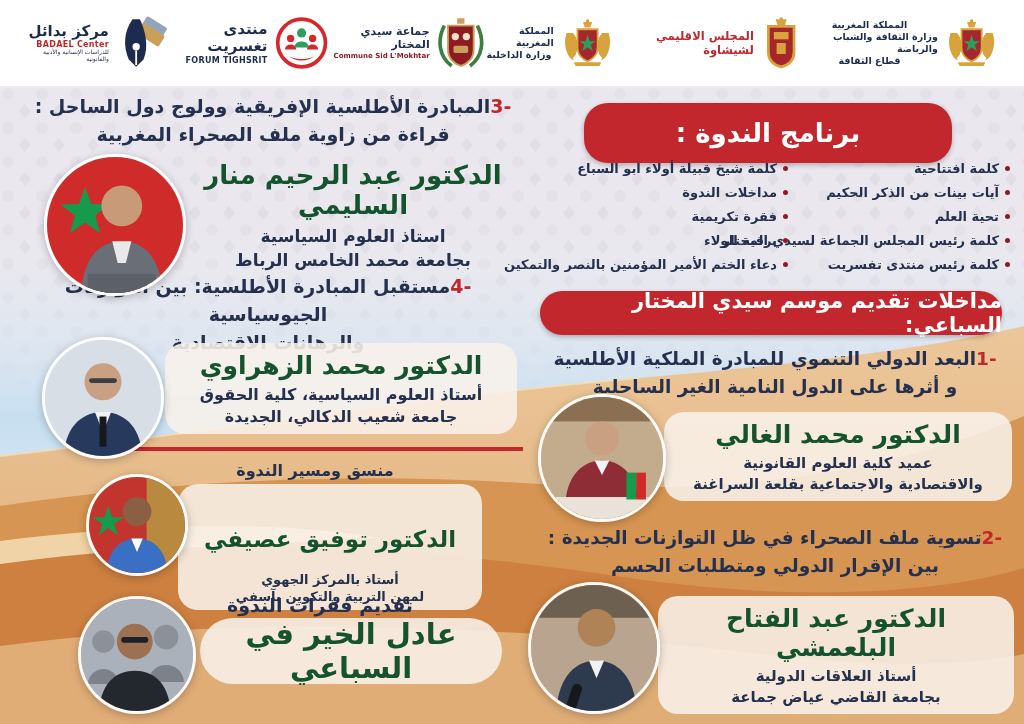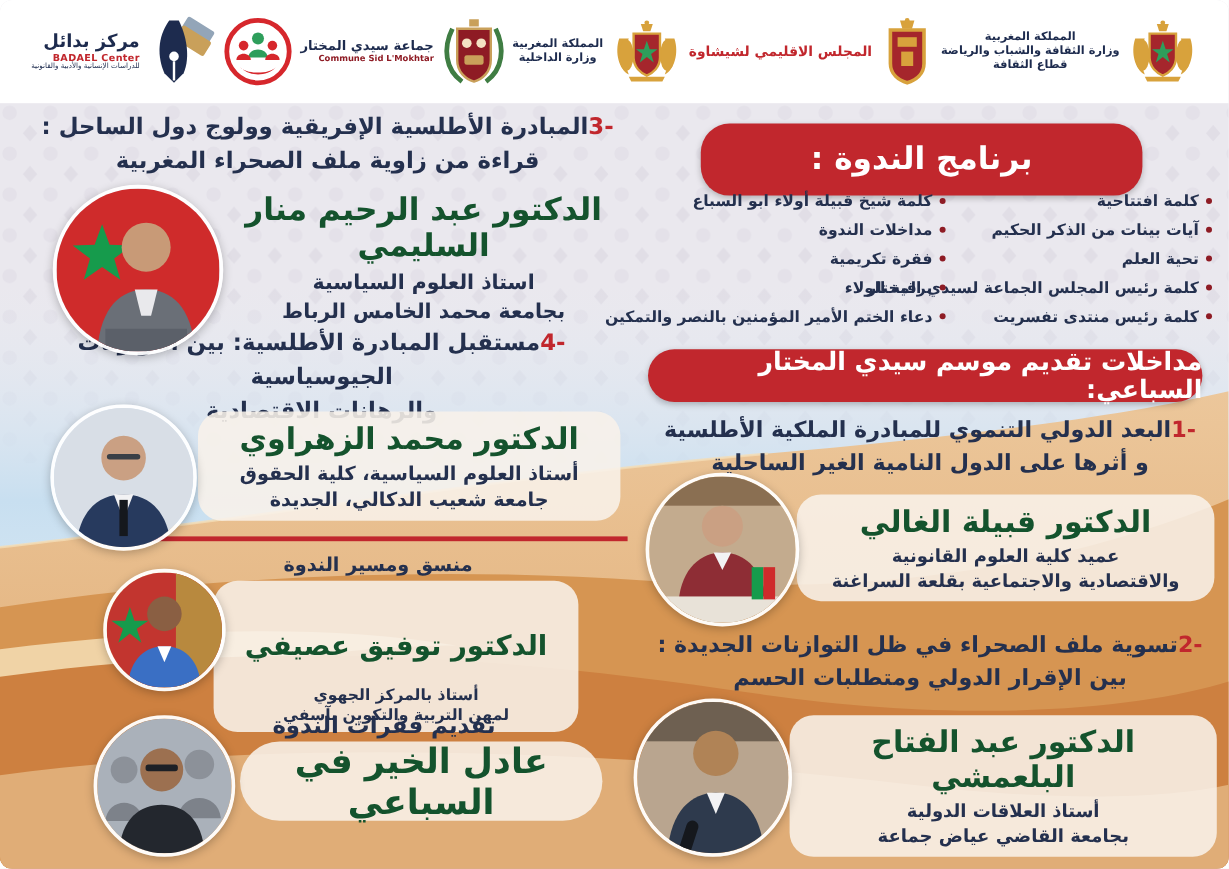--- a/index.html
+++ b/index.html
@@ -1,17 +1,17 @@
 <!DOCTYPE html>
 <html lang="ar"><head>
 <meta charset="utf-8">
 <style>
   html,body{margin:0;padding:0;}
   body{width:1024px;height:724px;overflow:hidden;font-family:"DejaVu Sans",sans-serif;}
-  .canvas{position:relative;width:1024px;height:724px;background:#eae8ee;overflow:hidden;border-radius:10px;}
+  .canvas{position:relative;width:1024px;height:724px;background:#eae8ee;overflow:hidden;}
 
   
   .header{position:absolute;left:0;top:0;width:1024px;height:86px;background:#ffffff;z-index:5;
           display:flex;align-items:center;justify-content:space-between;padding:0 26px;box-sizing:border-box;}
   .logo{display:flex;align-items:center;gap:7px;}
   .logo .txt{display:flex;flex-direction:column;align-items:flex-end;line-height:1.15;}
   .ar-big{color:#1d2b4e;font-weight:bold;font-size:15px;direction:rtl;}
   .ar-mid{color:#1d2b4e;font-weight:bold;font-size:11px;direction:rtl;}
   .en-red{color:#c1272d;font-weight:bold;font-size:8px;letter-spacing:.3px;}
   .en-dark{color:#8e1b24;font-weight:bold;font-size:7px;}
@@ -98,20 +98,24 @@
       <svg width="56" height="60" viewBox="0 0 56 60">
         <rect x="28" y="6" width="26" height="16" rx="2" transform="rotate(32 41 14)" fill="#93a5b8"></rect>
         <rect x="24" y="14" width="28" height="14" rx="2" transform="rotate(32 38 21)" fill="#c9a05a"></rect>
         <path d="M18 4 C8 18 8 34 14 48 L22 56 L30 48 C36 34 32 16 26 4 Z" fill="#1d2b4e"></path>
         <circle cx="22" cy="34" r="4" fill="#ffffff"></circle>
         <path d="M22 38 L22 54" stroke="#ffffff" stroke-width="2"></path>
       </svg>
     </div>
 
     <div class="logo">
+      <div class="txt">
+        <span class="ar-big">منتدى تغسريت</span>
+        <span class="en-red" style="color:#1d2b4e">FORUM TIGHSRIT</span>
+      </div>
       <svg width="58" height="58" viewBox="0 0 58 58">
         <circle cx="29" cy="29" r="26" fill="#ffffff" stroke="#d6272c" stroke-width="4"></circle>
         <circle cx="29" cy="18" r="5" fill="#2e9e5b"></circle>
           <path d="M21 34 C21 25 37 25 37 34 Z" fill="#2e9e5b"></path>
         <circle cx="17" cy="24" r="4" fill="#d6272c"></circle>
           <path d="M11 36 C11 29 23 29 23 36 Z" fill="#d6272c"></path>
         <circle cx="41" cy="24" r="4" fill="#d6272c"></circle>
           <path d="M35 36 C35 29 47 29 47 36 Z" fill="#d6272c"></path>
         <path d="M14 42 C22 50 36 50 44 42 C38 48 20 48 14 42 Z" fill="#d6272c"></path>
       </svg>
@@ -296,21 +300,21 @@
       <rect x="0" y="0" width="100" height="20" fill="#8a6f52"></rect>
       <circle cx="50" cy="34" r="14" fill="#caa083"></circle>
       <path d="M20 86 C22 62 36 52 50 52 C64 52 78 62 80 86 Z" fill="#8e2d35"></path>
       <path d="M44 52 L56 52 L50 64 Z" fill="#f2f2f4"></path>
       <rect x="0" y="82" width="100" height="18" fill="#e8e2d8"></rect>
       <rect x="70" y="62" width="8" height="22" fill="#169b4c"></rect>
         <rect x="78" y="62" width="8" height="22" fill="#cf2b2b"></rect>
     </svg>
   </div>
   <div class="abs center pill" style="left:664px;top:412px;width:348px;padding:8px 6px;z-index:3;">
-    <div class="red-name" style="font-size:25px;">الدكتور قبيلة الغالي</div>
+    <div class="red-name" style="font-size:25px;">الدكتور محمد الغالي</div>
     <div class="navy" style="font-size:15px;margin-top:5px;">عميد كلية العلوم القانونية</div>
     <div class="navy" style="font-size:15px;margin-top:3px;">والاقتصادية والاجتماعية بقلعة السراغنة</div>
   </div>
 
   <div class="abs sec-title" style="left:540px;top:524px;width:470px;font-size:18.5px;">
     <div><span class="num">2-</span><span>تسوية ملف الصحراء في ظل التوازنات الجديدة :</span></div>
     <div>بين الإقرار الدولي ومتطلبات الحسم</div>
   </div>
 
   <div class="photo" style="left:528px;top:582px;width:126px;height:126px;">

